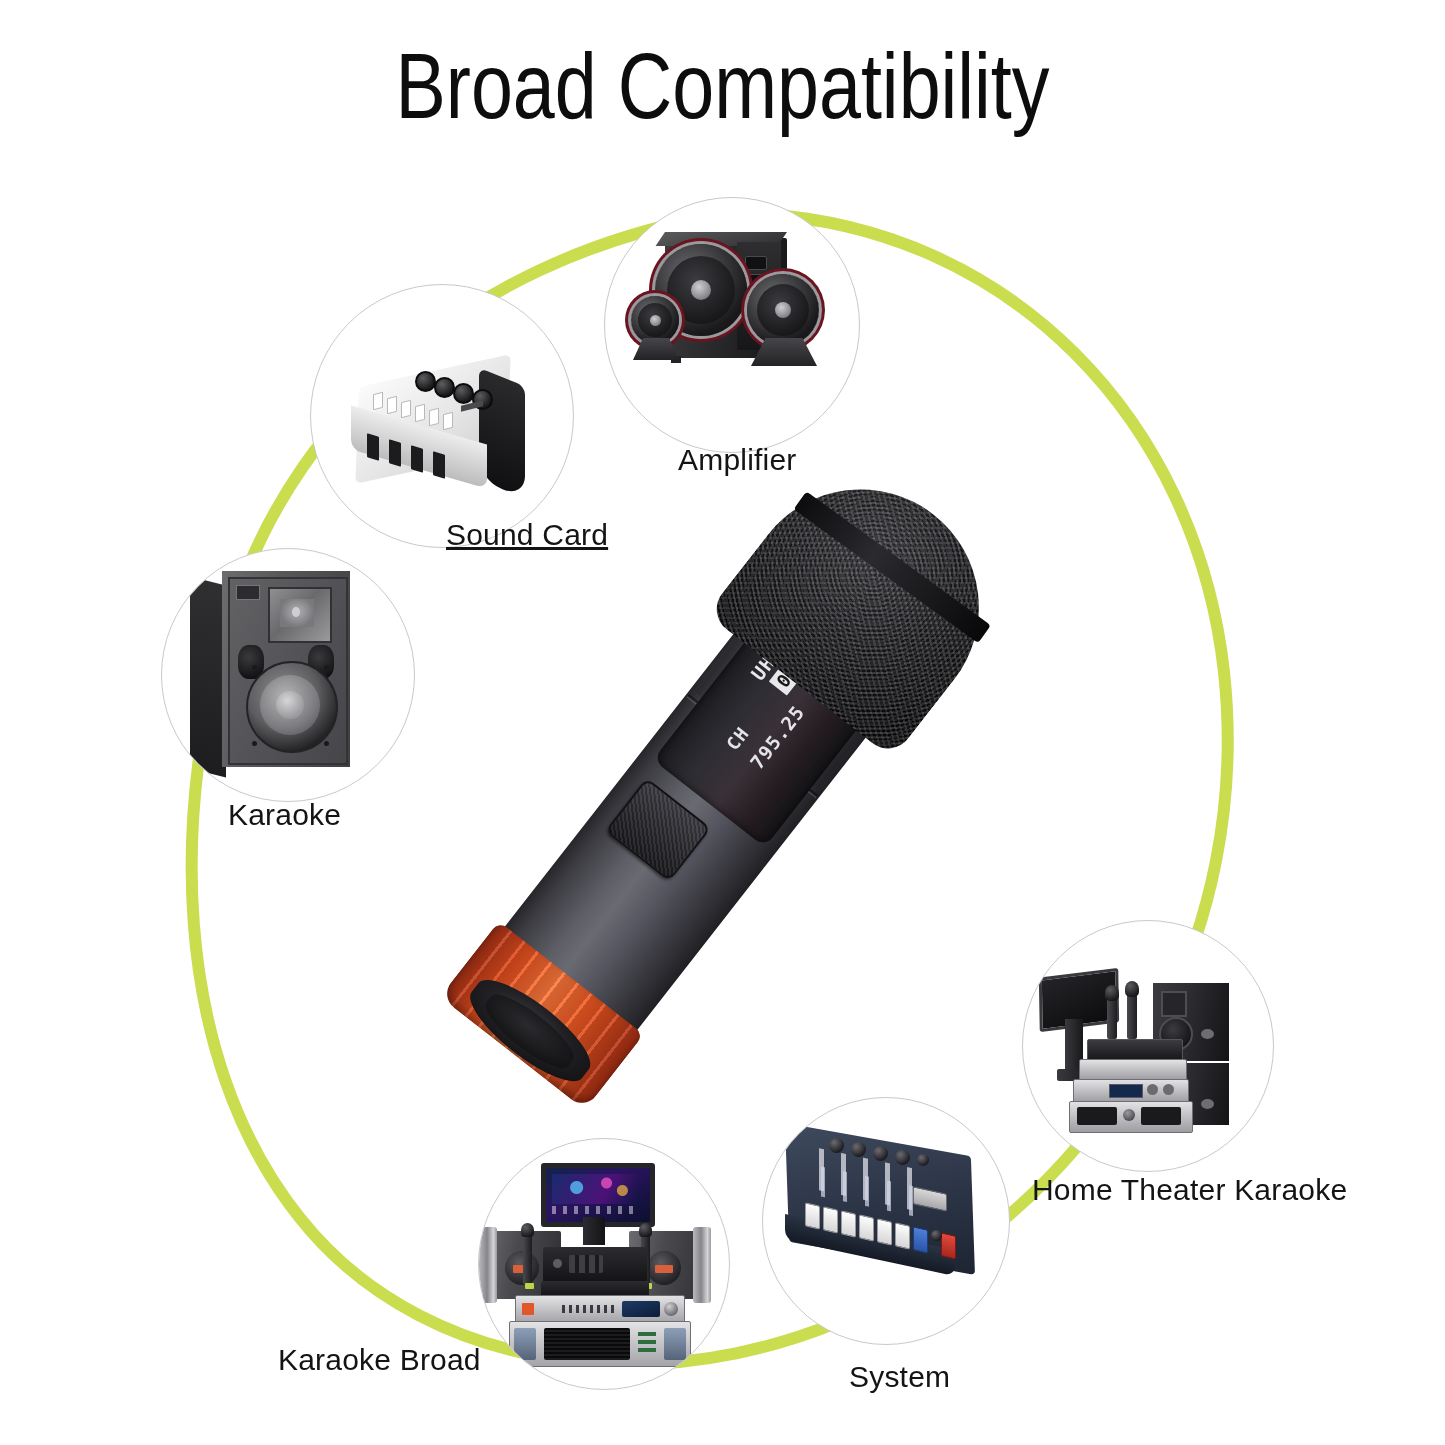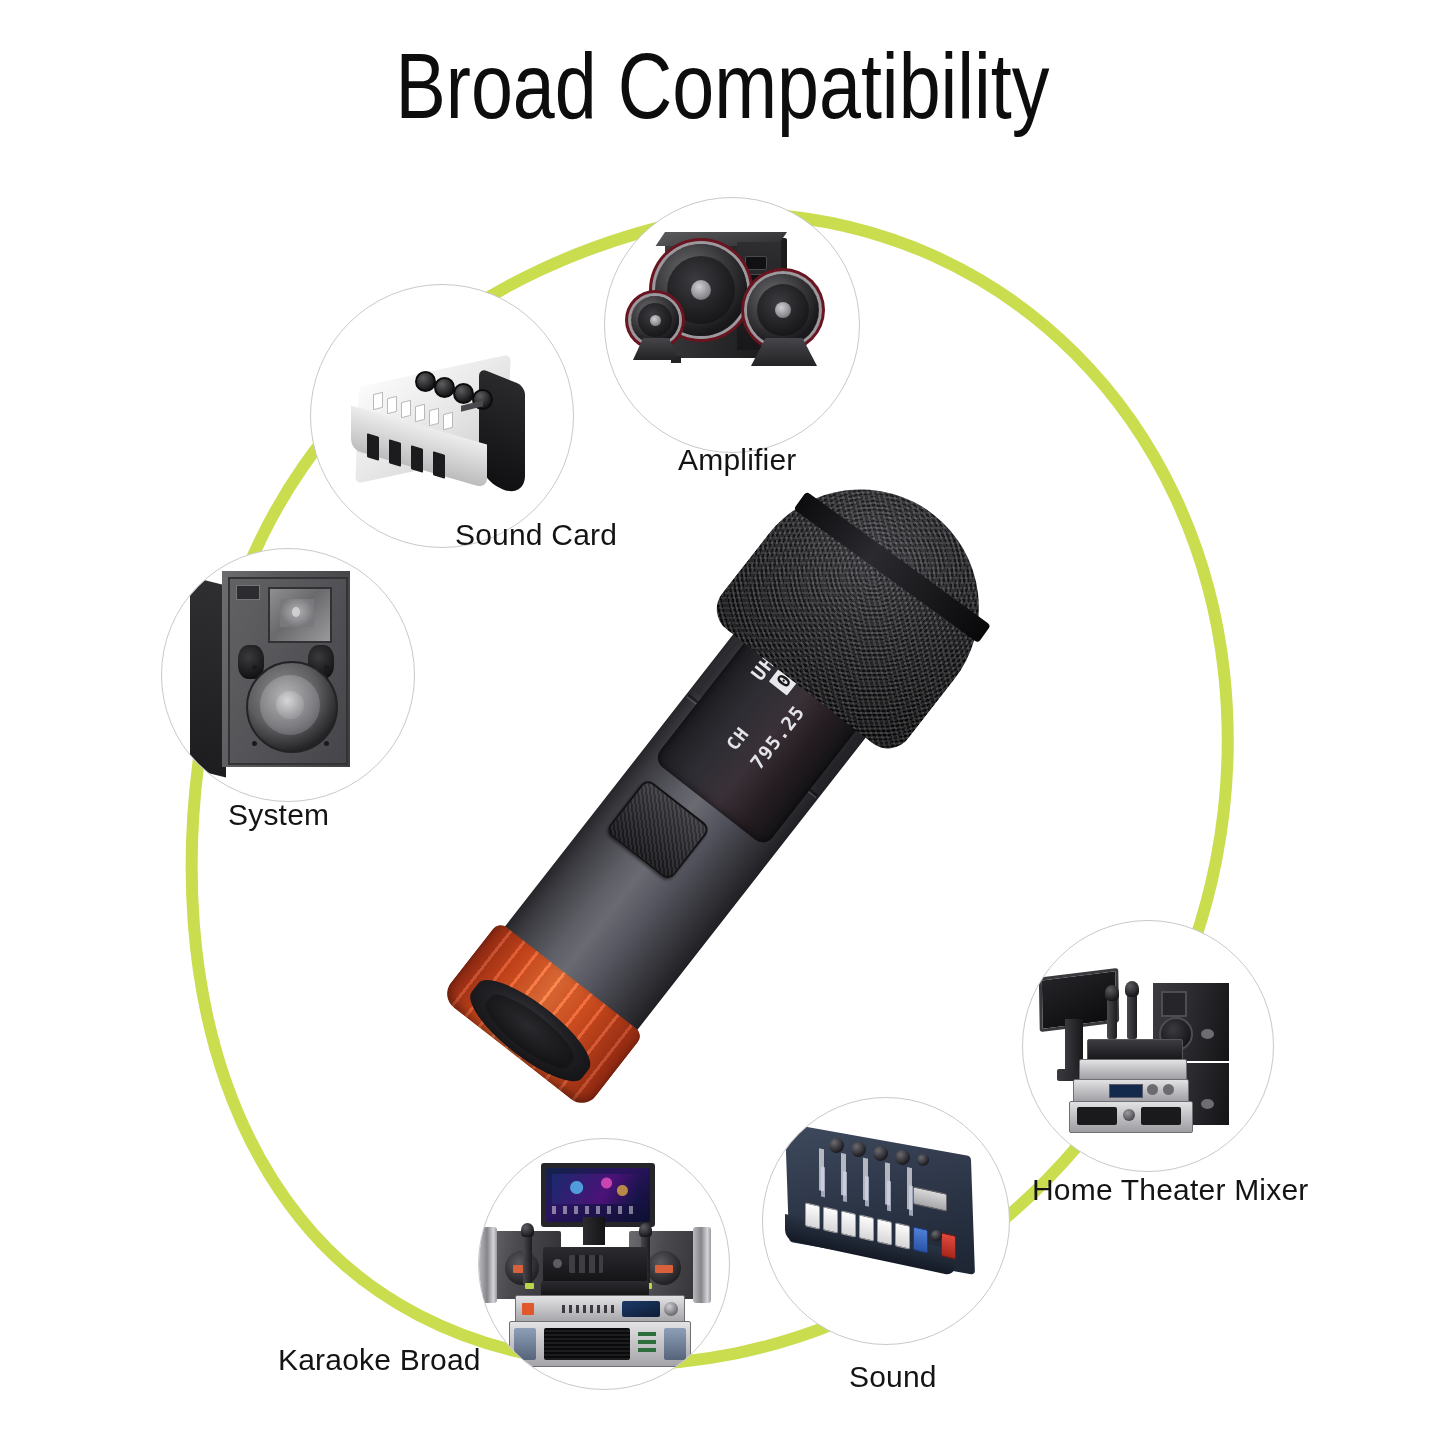--- a/index.html
+++ b/index.html
@@ -472,21 +472,21 @@
 
         <div class="abs sc-ctl" style="left:62px; top:108px; width:8px; height:14px; transform:skewY(-14deg);"></div>
         <div class="abs sc-ctl" style="left:76px; top:112px; width:8px; height:14px; transform:skewY(-14deg);"></div>
         <div class="abs sc-ctl" style="left:90px; top:116px; width:8px; height:14px; transform:skewY(-14deg);"></div>
         <div class="abs sc-ctl" style="left:104px; top:120px; width:8px; height:14px; transform:skewY(-14deg);"></div>
         <div class="abs sc-ctl" style="left:118px; top:124px; width:8px; height:14px; transform:skewY(-14deg);"></div>
         <div class="abs sc-ctl" style="left:132px; top:128px; width:8px; height:14px; transform:skewY(-14deg);"></div>
         <div class="abs" style="left:150px; top:118px; width:22px; height:6px; background:#4a4a4e; transform:skewY(-14deg);"></div>
       </div>
     </div>
-    <div class="node-label" style="left:145px; top:234px;">Sound Card</div>
+    <div class="node-label" style="left:136px; top:234px;text-decoration:underline;">Sound Card</div>
   </div>
 
   <div class="node" style="left:604px; top:197px;">
     <div class="bubble" style="width:256px; height:256px;">
       <div class="bubble-inner">
 
         <div class="abs amp-sub" style="left:60px; top:40px; width:122px; height:120px;"></div>
         <div class="abs amp-sub-top" style="left:60px; top:34px; width:122px; height:14px;
              transform: skewX(-34deg); transform-origin: 0 0;"></div>
         <div class="abs" style="left:132px; top:44px; width:44px; height:108px;
@@ -548,21 +548,21 @@
         <div class="abs spk-woofer-cone" style="left:98px; top:126px; width:60px; height:60px;"></div>
         <div class="abs" style="left:114px; top:142px; width:28px; height:28px; border-radius:50%;
              background:radial-gradient(circle at 40% 34%, #d6d6d8, #9a9a9e 70%);"></div>
 
         <div class="abs" style="left:90px; top:116px; width:5px; height:5px; border-radius:50%; background:#1a1a1c;"></div>
         <div class="abs" style="left:162px; top:116px; width:5px; height:5px; border-radius:50%; background:#1a1a1c;"></div>
         <div class="abs" style="left:90px; top:192px; width:5px; height:5px; border-radius:50%; background:#1a1a1c;"></div>
         <div class="abs" style="left:162px; top:192px; width:5px; height:5px; border-radius:50%; background:#1a1a1c;"></div>
       </div>
     </div>
-    <div class="node-label" style="left:67px; top:250px;">System</div>
+    <div class="node-label" style="left:67px; top:250px;">Karaoke</div>
   </div>
 
   <div class="node" style="left:1022px; top:920px;">
     <div class="bubble" style="width:252px; height:252px;">
       <div class="bubble-inner">
 
         <div class="abs ht-screen" style="left:16px; top:52px; width:74px; height:48px;
              transform: rotate(-7deg) skewX(-6deg);"></div>
         <div class="abs ht-stand" style="left:42px; top:98px; width:18px; height:56px;"></div>
         <div class="abs ht-stand" style="left:34px; top:148px; width:36px; height:12px; border-radius:2px;"></div>
@@ -592,21 +592,21 @@
              background:#142a4d; border:1px solid #59596a;"></div>
         <div class="abs" style="left:124px; top:163px; width:11px; height:11px; border-radius:50%; background:#6b6b70;"></div>
         <div class="abs" style="left:140px; top:163px; width:11px; height:11px; border-radius:50%; background:#6b6b70;"></div>
         <div class="abs ht-rack" style="left:46px; top:180px; width:122px; height:30px;"></div>
         <div class="abs" style="left:54px; top:186px; width:40px; height:18px; background:#1a1a1d; border-radius:2px;"></div>
         <div class="abs" style="left:118px; top:186px; width:40px; height:18px; background:#1a1a1d; border-radius:2px;"></div>
         <div class="abs" style="left:100px; top:188px; width:12px; height:12px; border-radius:50%;
              background:radial-gradient(circle at 38% 32%,#9a9a9f,#4d4d52 72%);"></div>
       </div>
     </div>
-    <div class="node-label" style="left:10px; top:253px;">Home Theater Mixer</div>
+    <div class="node-label" style="left:10px; top:253px;">Home Theater Karaoke</div>
   </div>
 
   <div class="node" style="left:762px; top:1097px;">
     <div class="bubble" style="width:248px; height:248px;">
       <div class="bubble-inner">
 
         <div class="abs mx-top" style="left:24px; top:42px; width:186px; height:118px;
              transform: skewY(12deg) rotate(-2deg);"></div>
         <div class="abs mx-front" style="left:22px; top:134px; width:170px; height:26px;
              transform: skewY(12deg);"></div>
@@ -633,21 +633,21 @@
         <div class="abs mx-fader" style="left:96px; top:118px; width:13px; height:22px; transform:skewY(12deg);"></div>
         <div class="abs mx-fader" style="left:114px; top:122px; width:13px; height:22px; transform:skewY(12deg);"></div>
         <div class="abs mx-fader" style="left:132px; top:126px; width:13px; height:22px; transform:skewY(12deg);"></div>
         <div class="abs mx-fader" style="left:150px; top:130px; width:13px; height:22px;
              transform:skewY(12deg); background:linear-gradient(180deg,#4f7fd6,#2a54a8); border-color:#1d3d7d;"></div>
         <div class="abs mx-fader" style="left:178px; top:136px; width:13px; height:22px;
              transform:skewY(12deg); background:linear-gradient(180deg,#e04a3c,#a8261c); border-color:#7d1913;"></div>
         <div class="abs mx-knob" style="left:168px; top:132px; width:11px; height:11px;"></div>
       </div>
     </div>
-    <div class="node-label" style="left:87px; top:263px;">Sound</div>
+    <div class="node-label" style="left:87px; top:263px;">System</div>
   </div>
 
   <div class="node" style="left:478px; top:1138px;">
     <div class="bubble" style="width:252px; height:252px;">
       <div class="bubble-inner">
 
         <div class="abs kk-screen" style="left:62px; top:24px; width:104px; height:54px;">
           <div class="abs" style="left:6px; top:6px; width:88px; height:30px;
                background:
                  radial-gradient(circle at 28% 45%, rgba(90,200,255,0.75) 0 6px, rgba(0,0,0,0) 7px),

